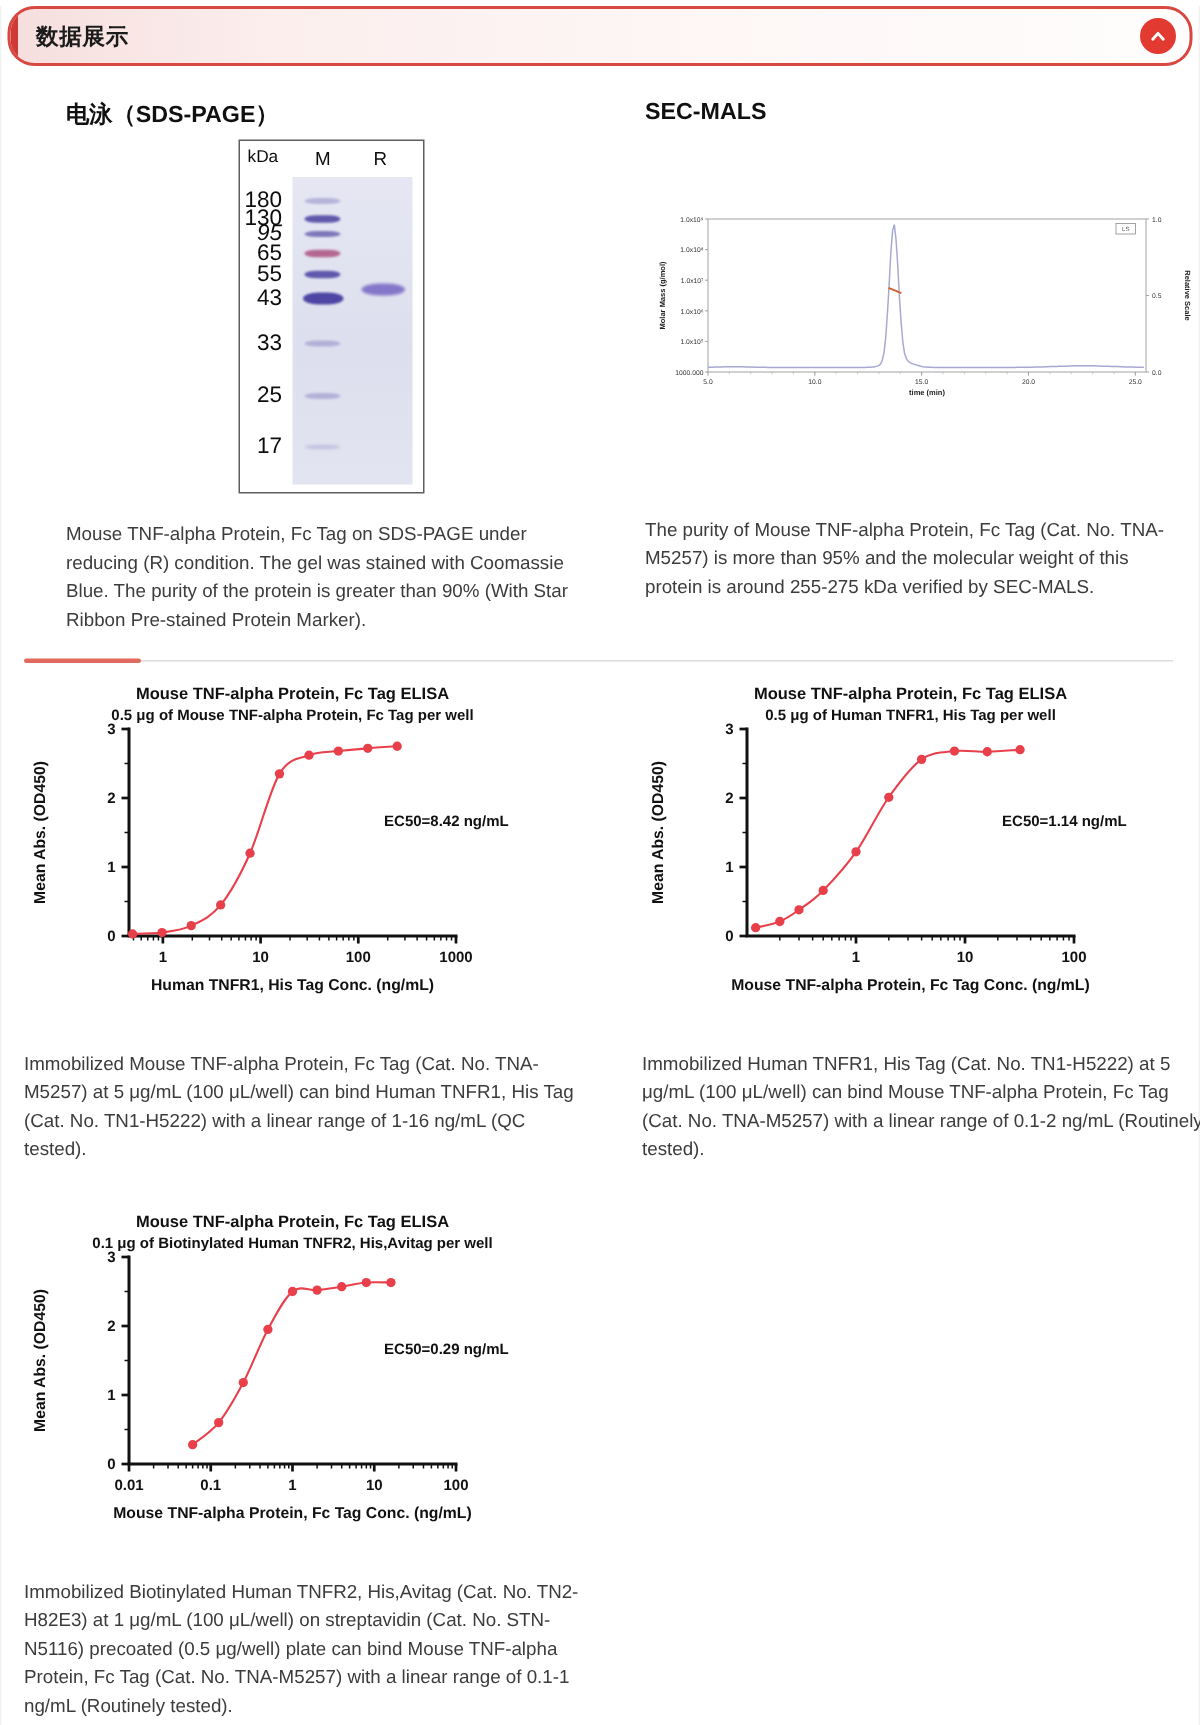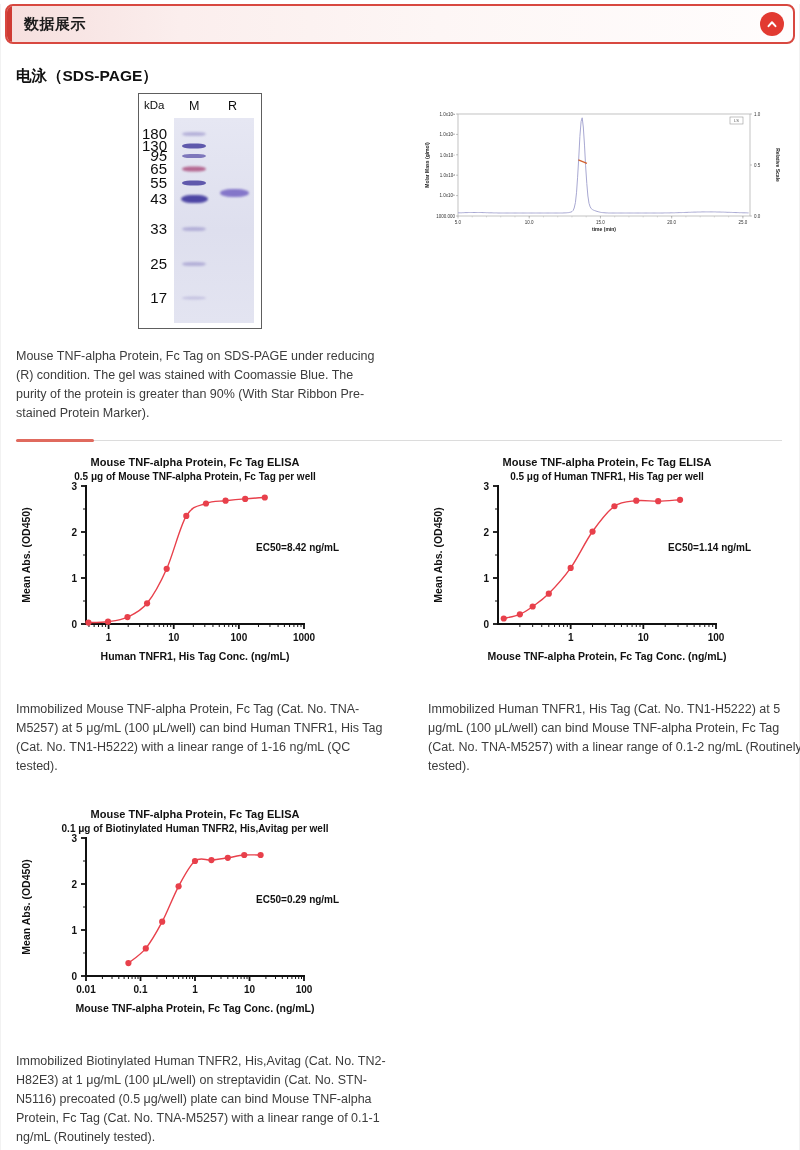--- a/index.html
+++ b/index.html
@@ -1,29 +1,29 @@
 <!DOCTYPE html>
 <html><head>
 <meta charset="utf-8">
 <style>
   html,body{margin:0;padding:0;background:#fff;}
   body{width:800px;font-family:"Liberation Sans",sans-serif;color:#222;}
   .page{width:800px;min-height:1150px;box-sizing:border-box;border-left:1px solid #f2f2f2;border-right:1px solid #f2f2f2;background:#fff;}
 
   
-  .panel-header{position:relative;margin:4px 4px 0 4px;height:36px;border:2px solid #d84840;border-radius:8px;
+  .panel-header{position:relative;margin:4px 4px 0 4px;height:36px;border:2px solid #d84840;border-radius:18px;
     background:linear-gradient(90deg,#f6dfde 0%,#fbeeed 22%,#fdf6f5 55%,#fffdfd 100%);
     display:flex;align-items:center;overflow:hidden;}
   .panel-accent{position:absolute;left:0;top:0;bottom:0;width:5px;background:#cf3b34;}
   .panel-title{font-size:15px;font-weight:bold;margin-left:17px;color:#1b1b1b;letter-spacing:.5px;}
   .collapse-btn{margin-left:auto;margin-right:9px;width:24px;height:24px;border-radius:50%;background:#e23a31;
     display:flex;align-items:center;justify-content:center;border:none;cursor:pointer;padding:0;}
 
   .content{padding:14px 15px 0 15px;}
-  .grid2{display:grid;grid-template-columns:1fr 1fr;column-gap:32px;}
+  .grid2{display:grid;grid-template-columns:1fr 1fr;column-gap:32px;margin-left:28px;}
   h3.section-h{font-size:15.5px;font-weight:bold;margin:8px 0 6px 0;color:#101010;}
   .fig-area{height:252px;position:relative;}
   .caption{font-size:12.5px;line-height:1.52;color:#3c3c3c;margin:2px 0 0 0;max-width:378px;}
 
   
   .divider{position:relative;height:3px;margin:16px 0 10px 0;}
   .divider .d-gray{position:absolute;left:0;right:2px;top:1px;height:1px;background:#dcdcdc;}
   .divider .d-red{position:absolute;left:0;top:0;width:78px;height:3px;background:#e06a5e;border-radius:2px;}
 
   
@@ -101,20 +101,21 @@
                 <div class="band tone-faint" style="top: 71%;"></div>
                 <div class="band tone-xfaint" style="top: 87.9%;"></div>
                 <div class="band sample-band" style="top: 36.7%;"></div>
               </div>
           </div>
         </div>
         <p class="caption">Mouse TNF-alpha Protein, Fc Tag on SDS-PAGE under reducing (R) condition. The gel was stained with Coomassie Blue. The purity of the protein is greater than 90% (With Star Ribbon Pre-stained Protein Marker).</p>
       </section>
 
       <section>
+        <h3 class="section-h">SEC-MALS</h3>
         <div class="fig-area">
           <div class="secmals-wrap">
             <svg width="380" height="145" viewBox="0 0 380 145">
                 <rect x="42" y="6" width="292" height="102" stroke="#b3b3b3" stroke-width="0.8" fill="#fff"></rect>
                 <line x1="40" x2="42" y1="6" y2="6" stroke="#888" stroke-width="0.5"></line>
                 <text x="39" y="7.8" font-size="4.5" font-weight="normal" text-anchor="end" fill="#333">1.0x10⁹</text>
                 <line x1="40" x2="42" y1="26.4" y2="26.4" stroke="#888" stroke-width="0.5"></line>
                 <text x="39" y="28.2" font-size="4.5" font-weight="normal" text-anchor="end" fill="#333">1.0x10⁸</text>
                 <line x1="40" x2="42" y1="46.8" y2="46.8" stroke="#888" stroke-width="0.5"></line>
                 <text x="39" y="48.599999999999994" font-size="4.5" font-weight="normal" text-anchor="end" fill="#333">1.0x10⁷</text>
@@ -163,20 +164,21 @@
                 <line x1="334" x2="336" y1="108" y2="108" stroke="#888" stroke-width="0.5"></line>
                 <text x="338" y="109.8" font-size="4.5" font-weight="normal" text-anchor="start" fill="#333">0.0</text>
                 <text x="360" y="57" font-size="5" font-weight="bold" text-anchor="middle" fill="#222" transform="rotate(90 360 57)">Relative Scale</text>
                 <rect x="314" y="9" width="13" height="7" stroke="#999" stroke-width="0.6" fill="#fff"></rect>
                 <text x="320.5" y="14.2" font-size="4" font-weight="normal" text-anchor="middle" fill="#555">LS</text>
                 <path d="M42.0 104.8L43.1 104.8L44.3 104.8L45.4 104.8L46.6 104.7L47.7 104.7L48.8 104.6L50.0 104.6L51.1 104.6L52.3 104.5L53.4 104.5L54.5 104.5L55.7 104.5L56.8 104.5L58.0 104.5L59.1 104.5L60.2 104.5L61.4 104.5L62.5 104.5L63.7 104.5L64.8 104.5L65.9 104.5L67.1 104.6L68.2 104.6L69.3 104.6L70.5 104.7L71.6 104.7L72.8 104.8L73.9 104.8L75.0 104.8L76.2 104.8L77.3 104.9L78.5 104.9L79.6 104.9L80.7 104.9L81.9 105.0L83.0 105.0L84.2 105.0L85.3 105.0L86.4 105.0L87.6 105.0L88.7 105.0L89.9 105.0L91.0 105.0L92.1 105.0L93.3 105.0L94.4 105.0L95.6 105.0L96.7 105.0L97.8 105.0L99.0 105.0L100.1 105.0L101.3 105.0L102.4 105.0L103.5 105.0L104.7 105.0L105.8 105.0L107.0 105.0L108.1 105.0L109.2 105.0L110.4 105.0L111.5 105.0L112.6 105.0L113.8 105.0L114.9 105.0L116.1 105.0L117.2 105.0L118.3 105.0L119.5 105.0L120.6 105.0L121.8 105.0L122.9 105.0L124.0 105.0L125.2 105.0L126.3 105.0L127.5 105.0L128.6 105.0L129.7 105.0L130.9 105.0L132.0 105.0L133.2 105.0L134.3 105.0L135.4 105.0L136.6 105.0L137.7 105.0L138.9 105.0L140.0 105.0L141.1 105.0L142.3 105.0L143.4 105.0L144.6 105.0L145.7 105.0L146.8 105.0L148.0 104.9L149.1 104.9L150.3 104.8L151.4 104.7L152.5 104.6L153.7 104.4L154.8 104.1L156.0 103.6L157.1 102.5L158.2 100.0L159.4 94.7L160.5 84.8L161.6 69.2L162.8 49.0L163.9 28.3L165.1 13.4L166.2 9.8L167.3 19.0L168.5 37.1L169.6 57.8L170.8 75.6L171.9 88.0L173.0 95.3L174.2 98.9L175.3 100.7L176.5 101.6L177.6 102.2L178.7 102.6L179.9 103.0L181.0 103.4L182.2 103.7L183.3 104.0L184.4 104.3L185.6 104.5L186.7 104.6L187.9 104.7L189.0 104.8L190.1 104.9L191.3 104.9L192.4 105.0L193.6 105.0L194.7 105.0L195.8 105.0L197.0 105.0L198.1 105.0L199.3 105.0L200.4 105.0L201.5 105.0L202.7 105.0L203.8 105.0L205.0 105.0L206.1 105.0L207.2 105.0L208.4 105.0L209.5 105.0L210.6 105.0L211.8 105.0L212.9 105.0L214.1 105.0L215.2 105.0L216.3 105.0L217.5 105.0L218.6 105.0L219.8 105.0L220.9 105.0L222.0 105.0L223.2 105.0L224.3 105.0L225.5 105.0L226.6 105.0L227.7 105.0L228.9 105.0L230.0 105.0L231.2 105.0L232.3 105.0L233.4 105.0L234.6 105.0L235.7 105.0L236.9 105.0L238.0 105.0L239.1 105.0L240.3 105.0L241.4 105.0L242.6 105.0L243.7 105.0L244.8 105.0L246.0 105.0L247.1 105.0L248.3 104.9L249.4 104.9L250.5 104.9L251.7 104.9L252.8 104.9L253.9 104.9L255.1 104.8L256.2 104.8L257.4 104.8L258.5 104.8L259.6 104.7L260.8 104.7L261.9 104.7L263.1 104.6L264.2 104.6L265.3 104.6L266.5 104.5L267.6 104.5L268.8 104.5L269.9 104.4L271.0 104.4L272.2 104.3L273.3 104.3L274.5 104.3L275.6 104.2L276.7 104.2L277.9 104.1L279.0 104.1L280.2 104.1L281.3 104.0L282.4 104.0L283.6 104.0L284.7 104.0L285.9 103.9L287.0 103.9L288.1 103.9L289.3 103.9L290.4 103.9L291.6 103.9L292.7 103.9L293.8 103.9L295.0 103.9L296.1 103.9L297.3 103.9L298.4 103.9L299.5 103.9L300.7 104.0L301.8 104.0L302.9 104.0L304.1 104.0L305.2 104.1L306.4 104.1L307.5 104.1L308.6 104.2L309.8 104.2L310.9 104.3L312.1 104.3L313.2 104.3L314.3 104.4L315.5 104.4L316.6 104.5L317.8 104.5L318.9 104.5L320.0 104.6L321.2 104.6L322.3 104.6L323.5 104.7L324.6 104.7L325.7 104.7L326.9 104.8L328.0 104.8L329.2 104.8L330.3 104.8L331.4 104.9L332.6 104.9" stroke="#a8a8d2" stroke-width="1" fill="none"></path>
                 <line x1="162.3609756097561" y1="51.9" x2="170.90731707317076" y2="55.47" stroke="#d2622f" stroke-width="1.3"></line>
               </svg>
           </div>
         </div>
+        <p class="caption">The purity of Mouse TNF-alpha Protein, Fc Tag (Cat. No. TNA-M5257) is more than 95% and the molecular weight of this protein is around 255-275 kDa verified by SEC-MALS.</p>
       </section>
     </div>
 
     <div class="divider">
       <div class="d-gray"></div>
         <div class="d-red"></div>
     </div>
 
 
     <div class="elisa-grid">

